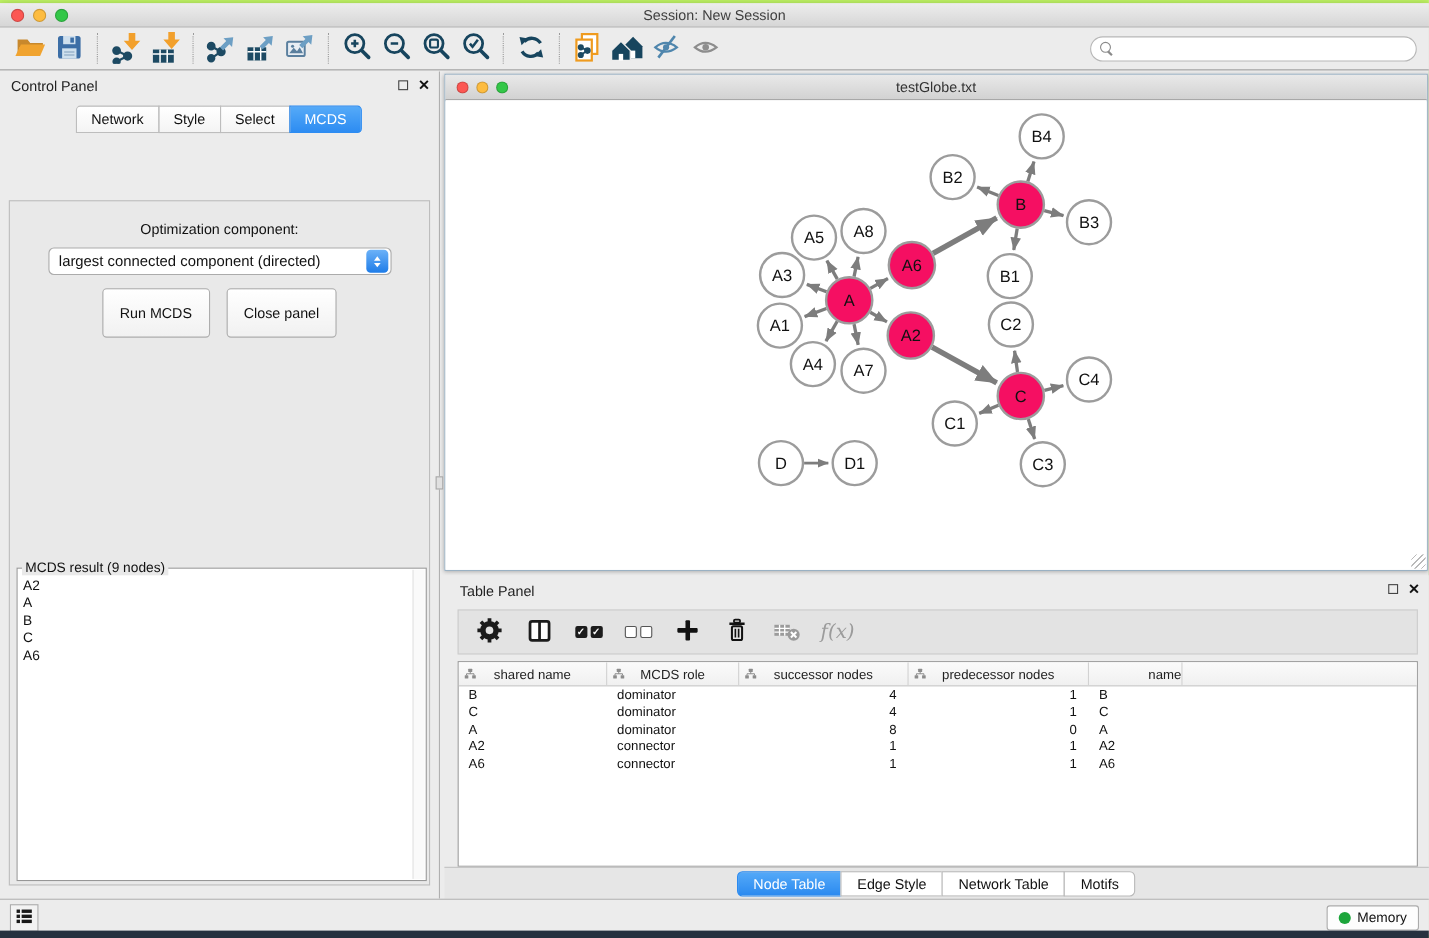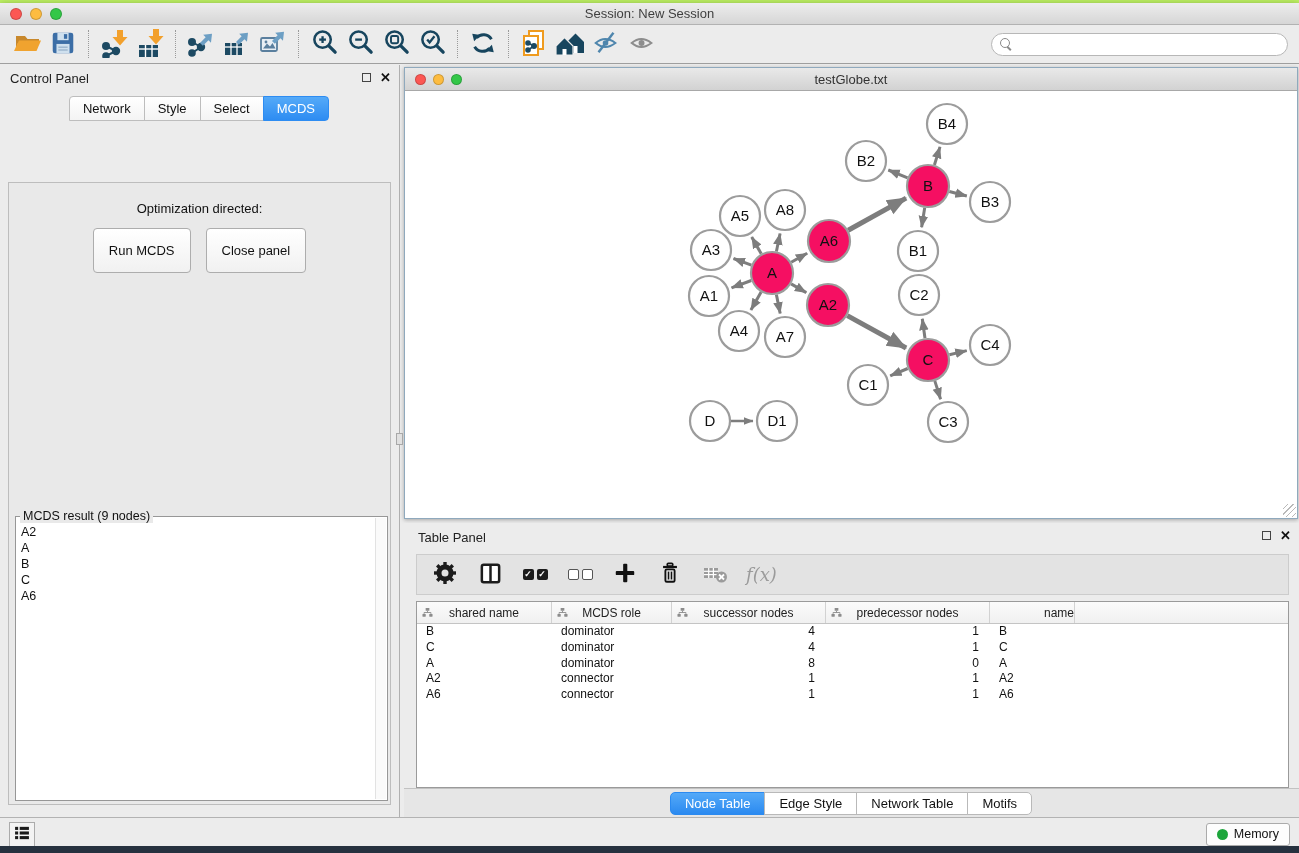--- a/index.html
+++ b/index.html
@@ -299,21 +299,30 @@
             <span class="close-x">✕</span>
           </span>
         </div>
         <div class="cp-tabs">
             <div class="cp-tab">Network</div>
             <div class="cp-tab">Style</div>
             <div class="cp-tab">Select</div>
             <div class="cp-tab sel">MCDS</div>
           </div>
         <div class="cp-content">
-          <div class="opt-label">Optimization directed:</div>
+          <div class="opt-label">Optimization component:</div>
+          <div class="criterion-row">
+            <div class="dropdown">
+              <span class="dropdown-value">largest connected component (directed)</span>
+              <span class="spinner">
+                  <span class="tri-up"></span>
+                  <span class="tri-down"></span>
+                </span>
+            </div>
+          </div>
           <div class="btn-row">
             <button class="cp-btn">Run MCDS</button>
             <button class="cp-btn">Close panel</button>
           </div>
           <div class="result-fieldset">
             <span class="result-legend">MCDS result (9 nodes)</span>
             <div class="result-list">
                 <div>A2</div>
                 <div>A</div>
                 <div>B</div>

